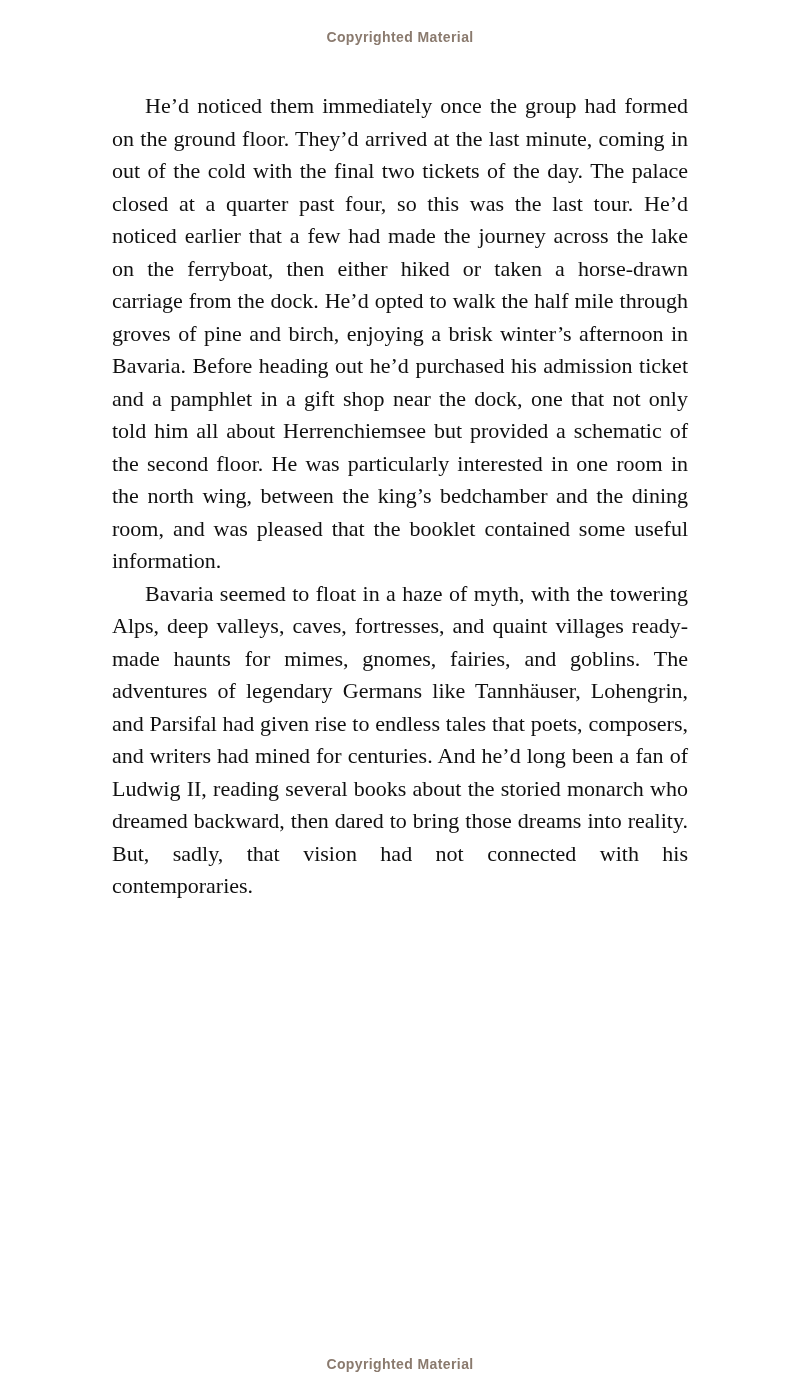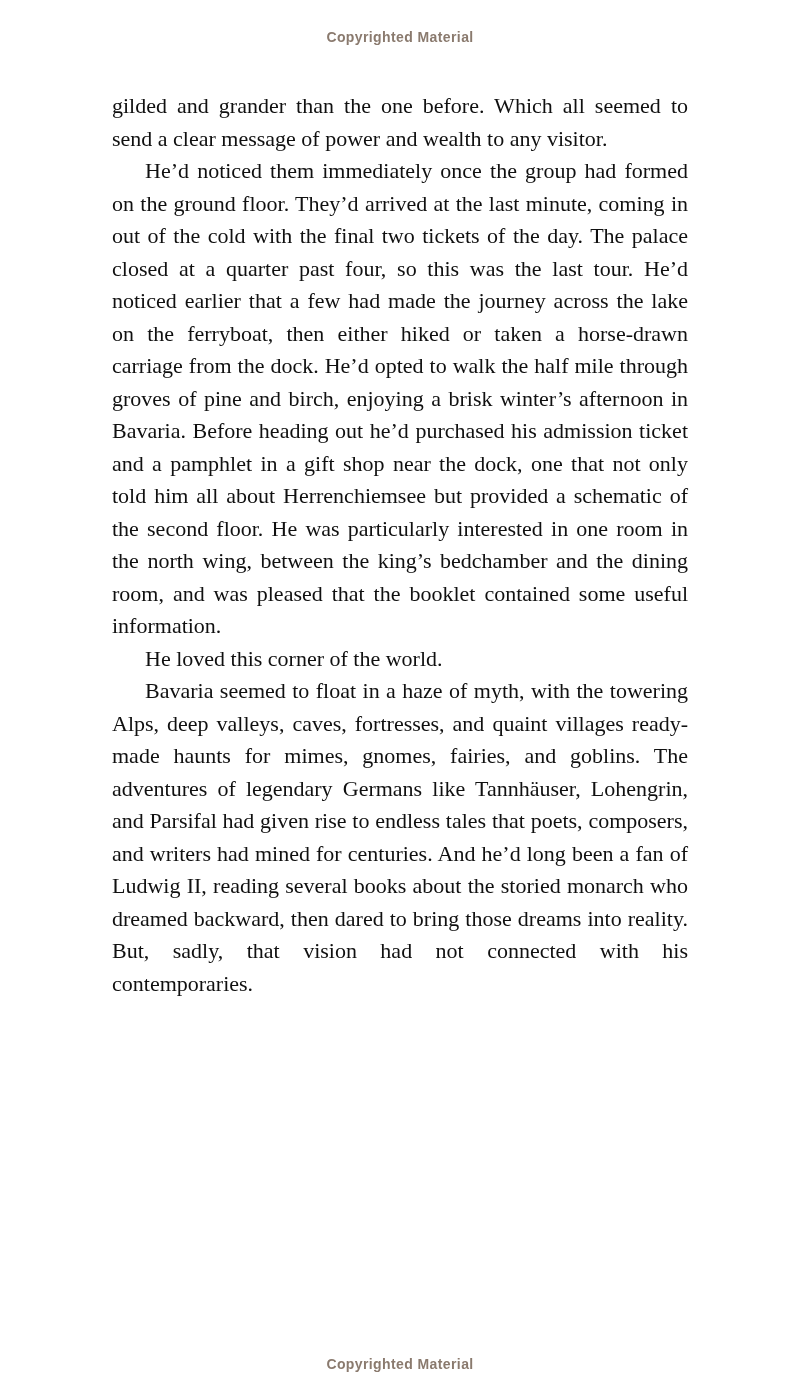--- a/index.html
+++ b/index.html
@@ -75,23 +75,21 @@
 <body>
 
 <div class="page">
 
   <div class="watermark top">Copyrighted Material</div>
 
   <div class="text-block">
 
 
     <div class="body-text">
-      <p>gilded and grander than the one before. Which all seemed to send a clear message of power and wealth to any visitor.</p>
       <p class="indent">He’d noticed them immediately once the group had formed on the ground floor. They’d arrived at the last minute, coming in out of the cold with the final two tickets of the day. The palace closed at a quarter past four, so this was the last tour. He’d noticed earlier that a few had made the journey across the lake on the ferryboat, then either hiked or taken a horse-drawn carriage from the dock. He’d opted to walk the half mile through groves of pine and birch, enjoying a brisk winter’s afternoon in Bavaria. Before heading out he’d purchased his admission ticket and a pamphlet in a gift shop near the dock, one that not only told him all about Herrenchiemsee but provided a schematic of the second floor. He was particularly interested in one room in the north wing, between the king’s bedchamber and the dining room, and was pleased that the booklet contained some useful information.</p>
-      <p class="indent">He loved this corner of the world.</p>
       <p class="indent">Bavaria seemed to float in a haze of myth, with the towering Alps, deep valleys, caves, fortresses, and quaint villages ready-made haunts for mimes, gnomes, fairies, and goblins. The adventures of legendary Germans like Tannhäuser, Lohengrin, and Parsifal had given rise to endless tales that poets, composers, and writers had mined for centuries. And he’d long been a fan of Ludwig II, reading several books about the storied monarch who dreamed backward, then dared to bring those dreams into reality. But, sadly, that vision had not connected with his contemporaries.</p>
     </div>
 
   </div>
 
   <div class="watermark bottom">Copyrighted Material</div>
 
 </div>
 
 </body></html>

